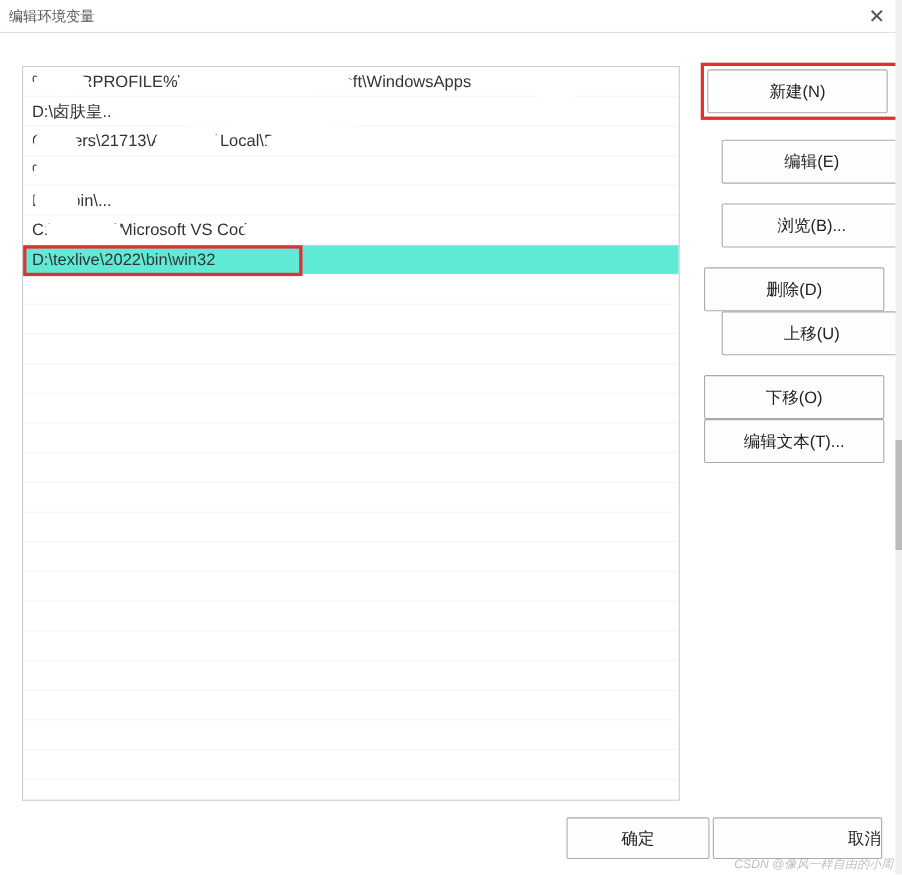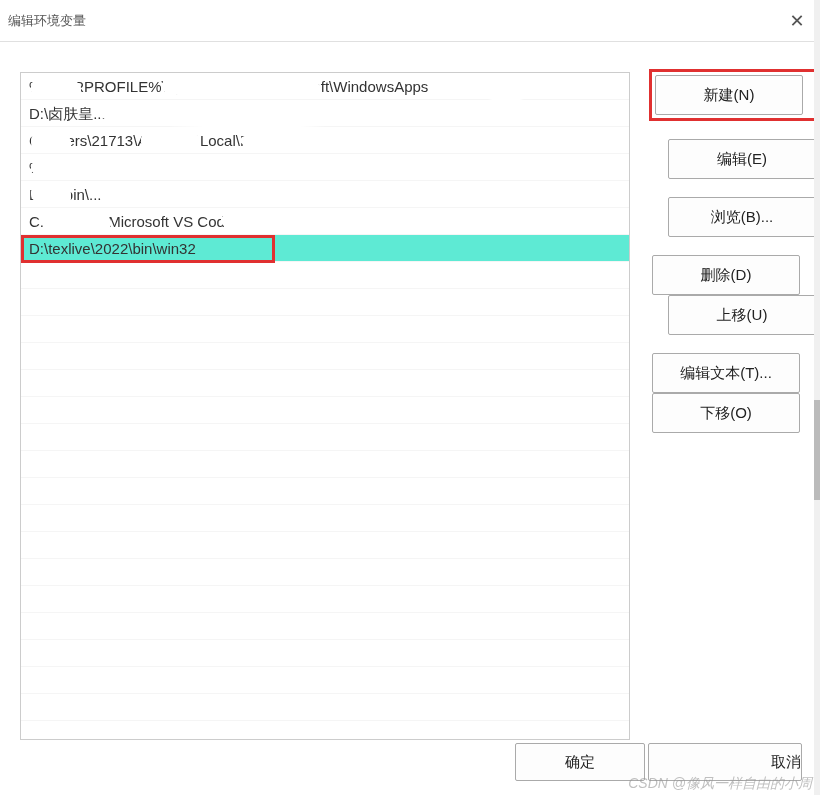--- a/index.html
+++ b/index.html
@@ -10,21 +10,21 @@
     body {
       font-family: "Microsoft YaHei", "Segoe UI", sans-serif;
       font-size: 14px;
       background: #fff;
       width: 820px;
       height: 795px;
       overflow: hidden;
       position: relative;
     }
     .title-bar {
-      height: 42px;
+      height: 30px;
       display: flex;
       align-items: center;
       justify-content: space-between;
       padding: 0 8px;
       border-bottom: 1px solid #e0e0e0;
     }
     .title-text {
       font-size: 13px;
       color: #555;
     }
@@ -77,21 +77,21 @@
       position: absolute;
       background: #fff;
       border-radius: 40% 50% 30% 45%;
     }
     .button-col {
       display: flex;
       flex-direction: column;
       padding-left: 22px;
     }
     .win-btn {
-      width: 148px;
+      width: 164px;
       height: 40px;
       border: 1px solid #aaa;
       background: #fdfdfd;
       font-size: 15px;
       color: #222;
       cursor: pointer;
       border-radius: 2px;
       font-family: inherit;
     }
     .redbox-btn {
@@ -105,21 +105,21 @@
       position: absolute;
       bottom: 14px;
       right: 18px;
       display: flex;
       gap: 3px;
     }
     .watermark {
       position: absolute;
       bottom: 2px;
       right: 8px;
-      font-size: 14px;
+      font-size: 11px;
       color: rgba(150,150,150,0.6);
       font-style: italic;
     }
     .side-scroll {
       position: absolute;
       right: 0;
       top: 0;
       width: 6px;
       height: 100%;
       background: #f0f0f0;
@@ -186,22 +186,22 @@
 
   <div class="button-col">
     <div class="redbox-btn">
       <button class="win-btn">新建(N)</button>
     </div>
     <div style="height:6px;"></div>
     <button class="win-btn gap-small">编辑(E)</button>
     <button class="win-btn gap-small">浏览(B)...</button>
     <button class="win-btn gap-big">删除(D)</button>
     <button class="win-btn gap-small">上移(U)</button>
+    <button class="win-btn gap-big">下移(O)</button>
     <button class="win-btn">编辑文本(T)...</button>
-    <button class="win-btn gap-big">下移(O)</button>
   </div>
 </div>
 
 <div class="footer">
   <button class="win-btn" style="width:130px;height:38px;">确定</button>
   <button class="win-btn" style="width:154px;height:38px;text-align:right;">取消</button>
 </div>
 
 <div class="watermark">CSDN @像风一样自由的小周</div>
 

